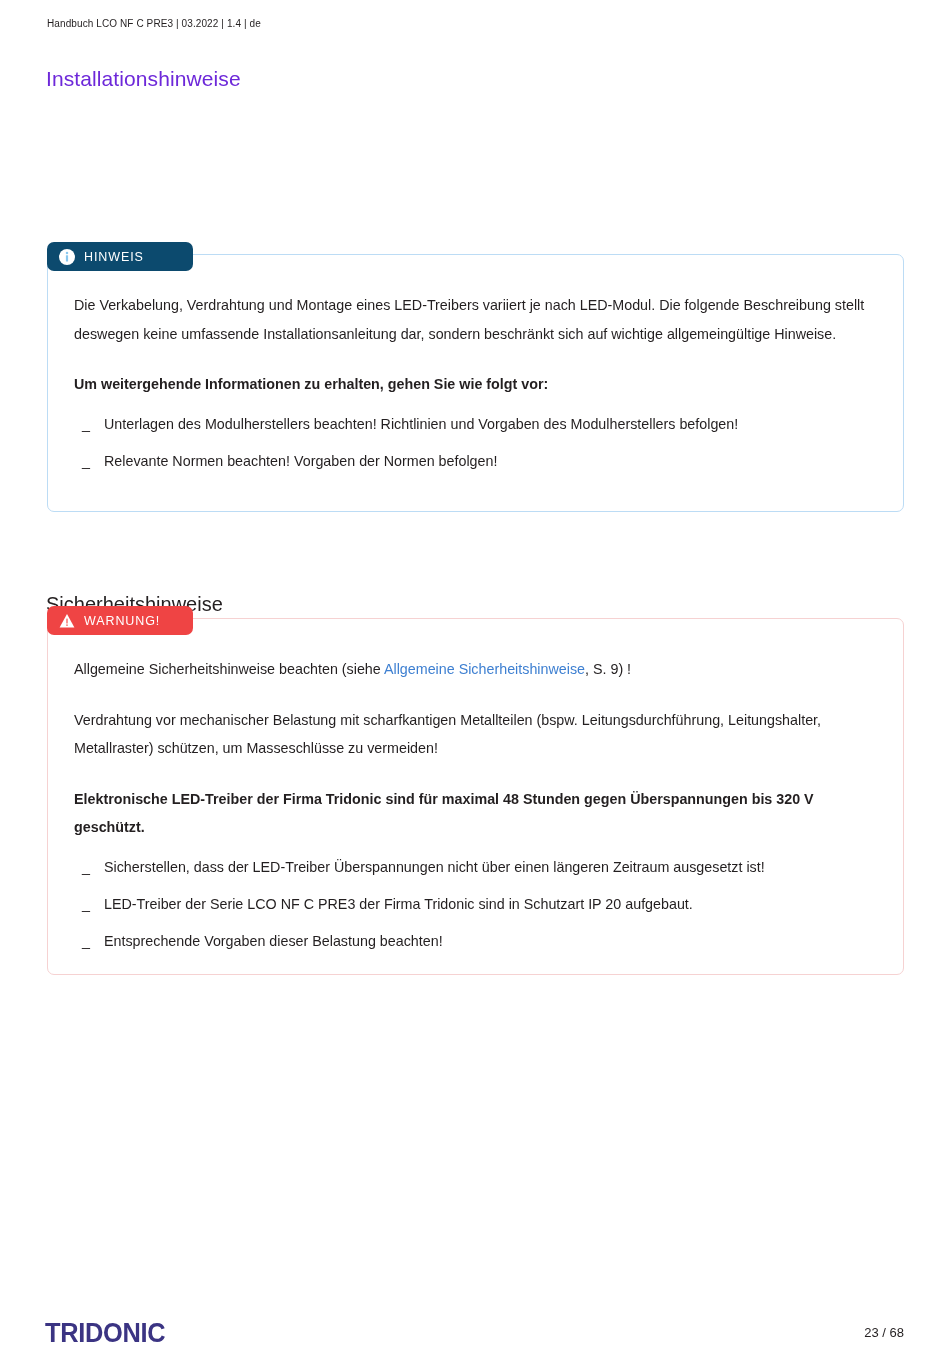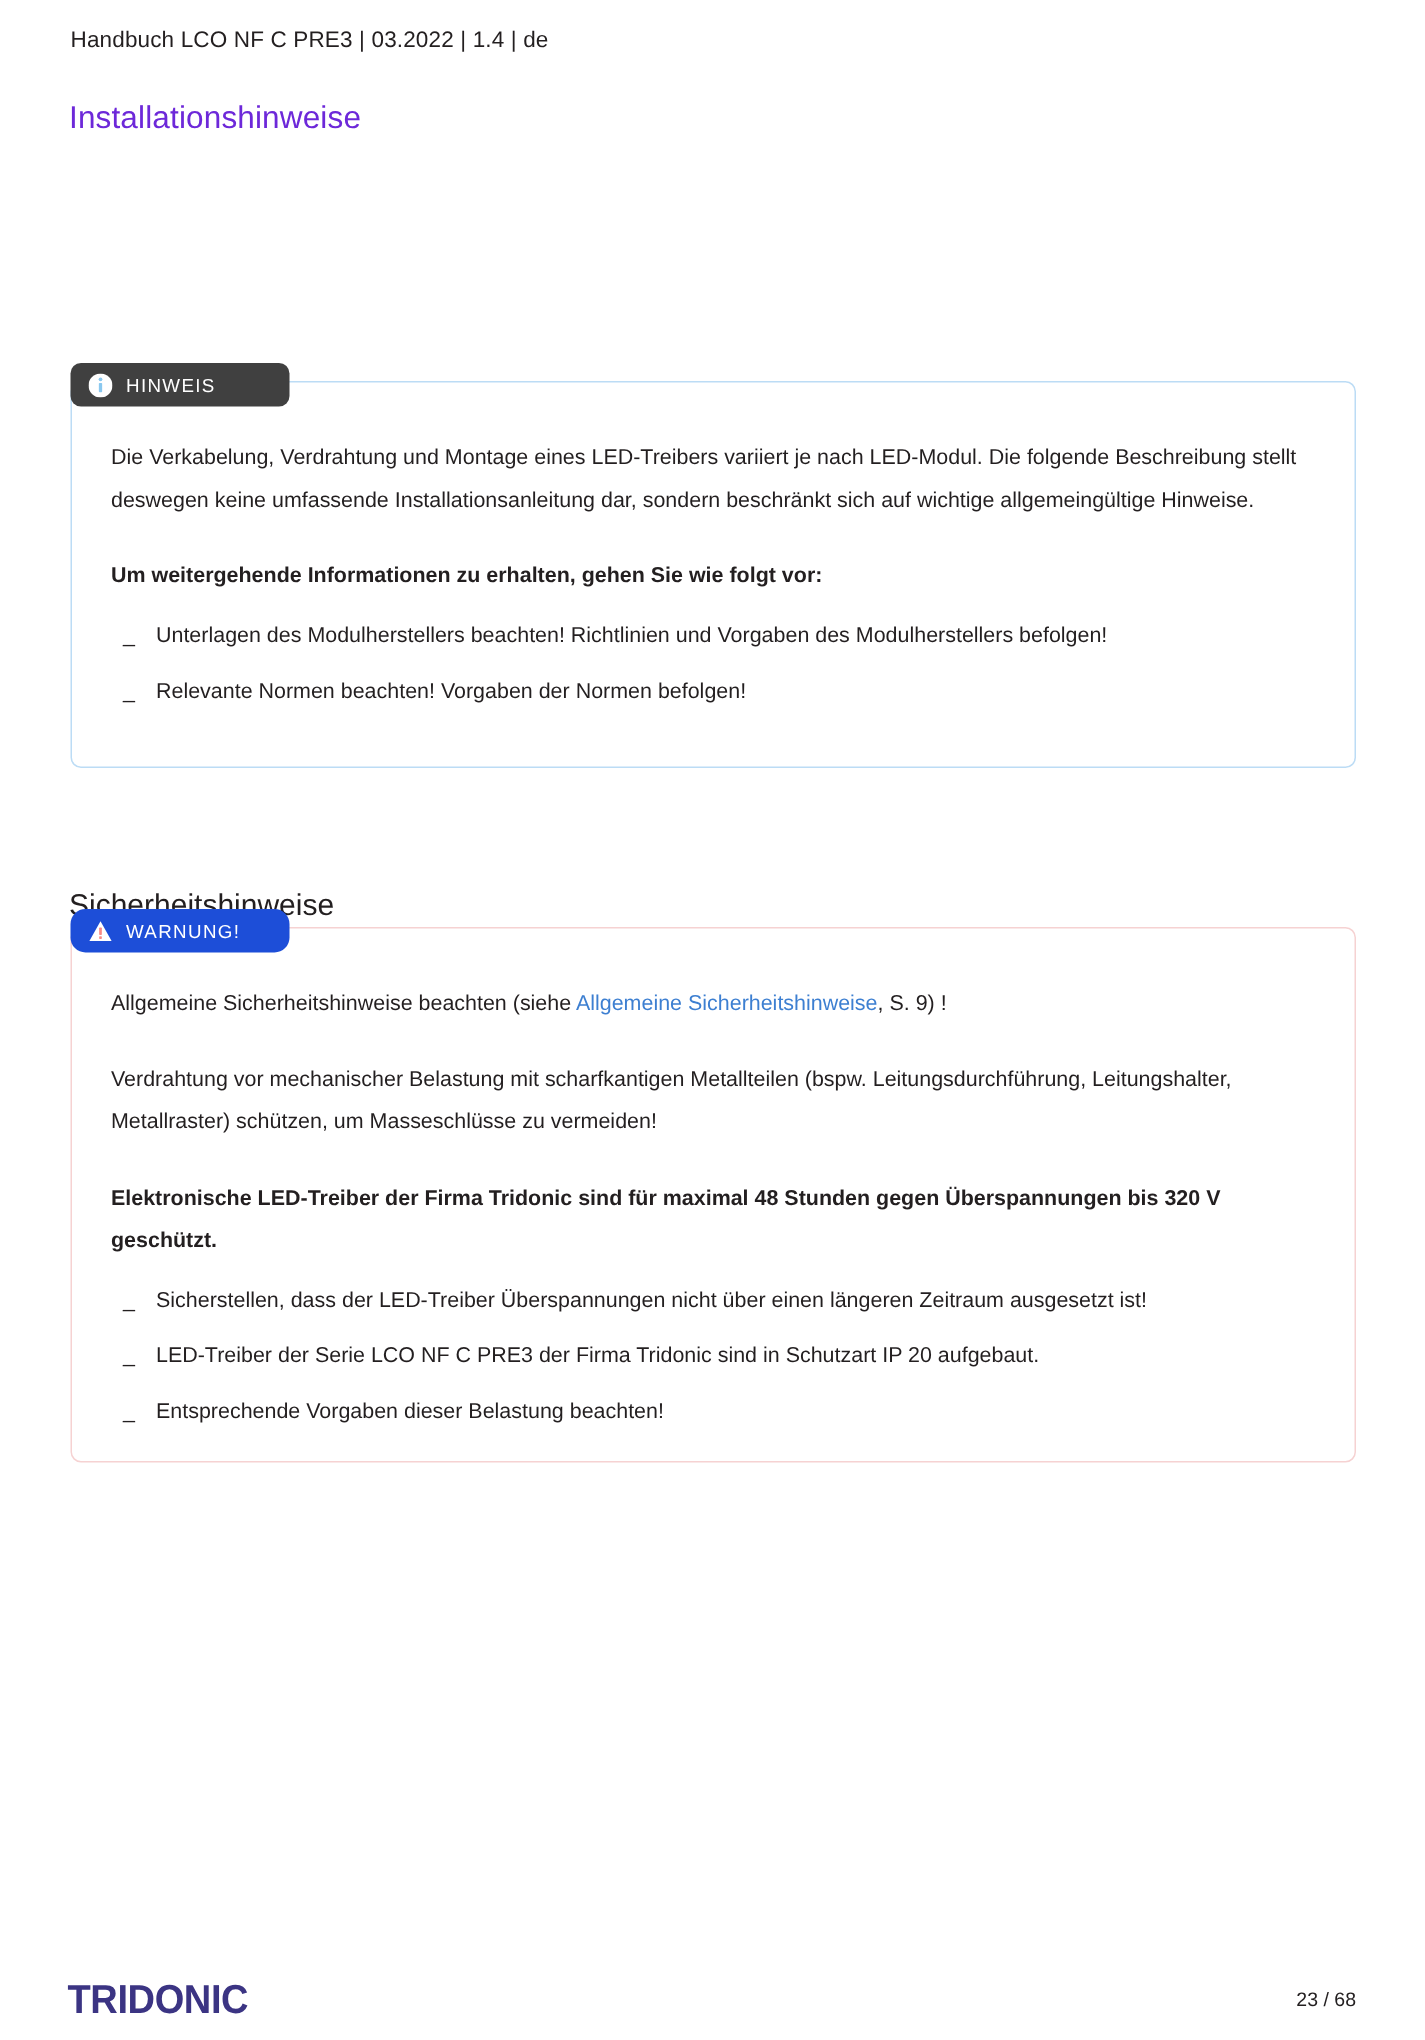--- a/index.html
+++ b/index.html
@@ -20,21 +20,21 @@
     position: absolute;
     inset: 0;
     padding: 0;
   }
 
   
   .doc-header {
     position: absolute;
     left: 47px;
     top: 18px;
-    font-size: 15px;
+    font-size: 10px;
     color: #231f20;
     letter-spacing: 0.1px;
   }
 
   .page-title {
     position: absolute;
     left: 46px;
     top: 53px;
     font-size: 21px;
     font-weight: normal;
@@ -73,28 +73,27 @@
     gap: 9px;
     height: 29px;
     padding: 0 18px 0 12px;
     border-radius: 7px;
     color: #ffffff;
     font-size: 12.5px;
     letter-spacing: 0.9px;
     box-sizing: border-box;
   }
   .callout.note .callout-badge {
-    background: #404040;
+    background: #0c4a6e;
     min-width: 146px;
     text-align: center;
   }
   .callout.warning .callout-badge {
-    background: #1d4ed8;
+    background: #ef4444;
     min-width: 146px;
-    border-radius: 10px;
   }
   .badge-icon {
     display: inline-flex;
     width: 16px;
     height: 16px;
     align-items: center;
     justify-content: center;
     flex: 0 0 auto;
   }
   .badge-icon svg { display: block; }

